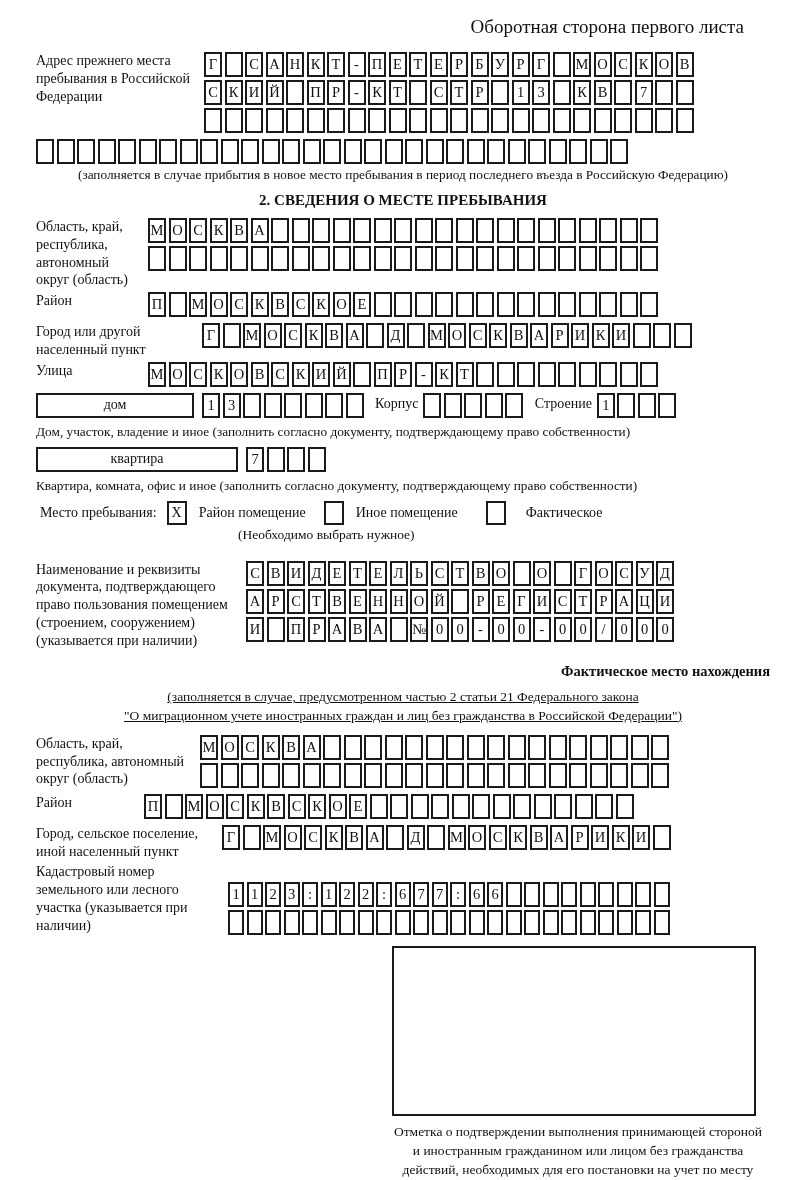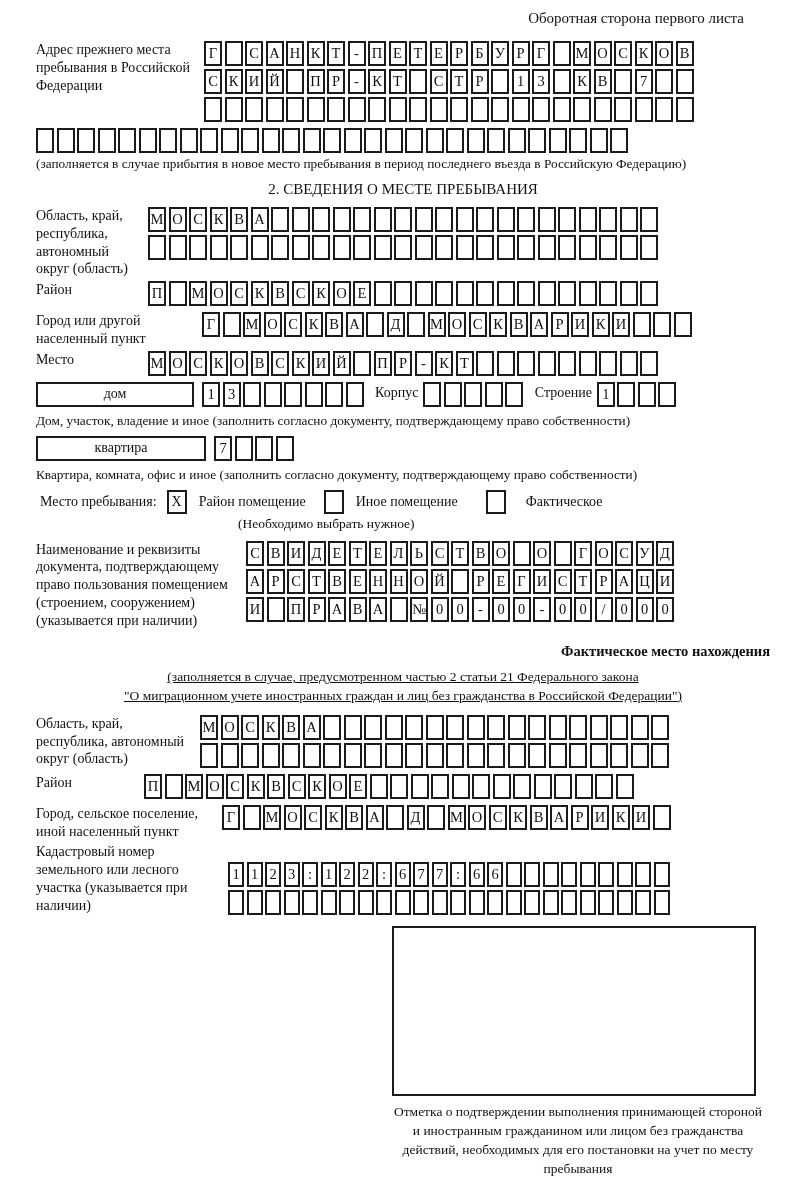--- a/index.html
+++ b/index.html
@@ -6,56 +6,56 @@
   html,body { margin:0; padding:0; }
   body {
     width:800px; height:1180px;
     background:#ffffff; color:#111;
     font-family:"Liberation Serif", serif;
     font-size:14px;
     overflow:hidden;
   }
   .page { padding:0 30px 0 36px; }
 
-  .header-note { text-align:right; padding:10px 26px 14px 0; font-size:15px; }
+  .header-note { text-align:right; padding:16px 26px 14px 0; font-size:19px; }
 
   .field { display:flex; align-items:flex-start; margin-bottom:3px; }
   .field .label { flex:0 0 auto; padding-right:6px; line-height:1.27; }
 
   .cells { display:flex; margin-bottom:3px; }
   .cell {
     flex:0 0 auto;
     width:18px; height:25px;
     border:2px solid #1a1a1a;
     margin-right:2.5px;
     display:flex; align-items:center; justify-content:center;
     font-size:14.5px;
   }
   .cells.small .cell { width:16px; }
 
   .caption { font-size:13.3px; margin:1px 0 7px; }
-  .caption.center { text-align:left; }
-
-  .sec-title { text-align:center; font-weight:normal; font-size:15px; margin:9px 0 9px; }
+  .caption.center { text-align:center; }
+
+  .sec-title { text-align:center; font-weight:bold; font-size:15px; margin:9px 0 9px; }
 
   .house-row, .apt-row { display:flex; align-items:flex-start; margin-bottom:3px; }
   .wide-box {
     flex:0 0 auto; height:25px; border:2px solid #1a1a1a;
     display:flex; align-items:center; justify-content:center;
     font-size:14px; margin-right:8px;
   }
   .inline-label { margin:3px 5px 0 9px; }
 
   .stay-row { display:flex; align-items:center; margin:5px 4px 2px; }
   .checkbox {
     flex:0 0 auto; width:20px; height:24px; border:2px solid #1a1a1a;
     display:flex; align-items:center; justify-content:center;
     font-size:14px; margin:0 12px 0 10px;
   }
-  .stay-hint { margin:2px 0 9px 202px; font-size:13.5px; }
+  .stay-hint { margin:2px 0 18px 202px; font-size:13.5px; }
 
   .fact-title { text-align:right; font-weight:bold; font-size:14.5px; margin:14px 0 8px; }
   .fact-note { text-align:center; font-size:13.5px; line-height:1.35;text-decoration:underline; }
   .fact-note.last { margin-bottom:10px; }
 
   .cad-cells-col { margin-top:19px; }
 
   .stamp-wrap { margin-left:356px; margin-top:8px; width:372px; }
   .stamp-box { width:364px; height:170px; border:2px solid #1a1a1a; background:#fff; }
   .stamp-caption { text-align:center; font-size:13.5px; line-height:1.4; margin-top:7px; }
@@ -300,21 +300,21 @@
         <span class="cell">И</span>
         <span class="cell">К</span>
         <span class="cell">И</span>
         <span class="cell"></span>
         <span class="cell"></span>
         <span class="cell"></span>
       </div>
   </div>
 
   <div class="field">
-    <div class="label" style="width:112px">Место</div>
+    <div class="label" style="width:112px">Улица</div>
     <div class="cells">
         <span class="cell">М</span>
         <span class="cell">О</span>
         <span class="cell">С</span>
         <span class="cell">К</span>
         <span class="cell">О</span>
         <span class="cell">В</span>
         <span class="cell">С</span>
         <span class="cell">К</span>
         <span class="cell">И</span>
@@ -361,21 +361,21 @@
     <div class="cells">
         <span class="cell">1</span>
         <span class="cell"></span>
         <span class="cell"></span>
         <span class="cell"></span>
       </div>
   </div>
   <div class="caption">Дом, участок, владение и иное (заполнить согласно документу, подтверждающему право собственности)</div>
 
   <div class="apt-row">
-    <div class="wide-box" style="width:170px">квартира</div>
+    <div class="wide-box" style="width:202px">квартира</div>
     <div class="cells">
         <span class="cell">7</span>
         <span class="cell"></span>
         <span class="cell"></span>
         <span class="cell"></span>
       </div>
   </div>
   <div class="caption">Квартира, комната, офис и иное (заполнить согласно документу, подтверждающему право собственности)</div>
 
   <div class="stay-row">
@@ -383,21 +383,21 @@
     <span class="checkbox">X</span>
     <span>Район помещение</span>
     <span class="checkbox" style="margin-left:18px"></span>
     <span>Иное помещение</span>
     <span class="checkbox" style="margin-left:28px;margin-right:20px"></span>
     <span>Фактическое</span>
   </div>
   <div class="stay-hint">(Необходимо выбрать нужное)</div>
 
   <div class="field">
-    <div class="label" style="width:210px">Наименование и реквизиты документа, подтверждающему право пользования помещением (строением, сооружением) (указывается при наличии)</div>
+    <div class="label" style="width:210px">Наименование и реквизиты документа, подтверждающего право пользования помещением (строением, сооружением) (указывается при наличии)</div>
     <div>
       <div class="cells">
           <span class="cell">С</span>
           <span class="cell">В</span>
           <span class="cell">И</span>
           <span class="cell">Д</span>
           <span class="cell">Е</span>
           <span class="cell">Т</span>
           <span class="cell">Е</span>
           <span class="cell">Л</span>

